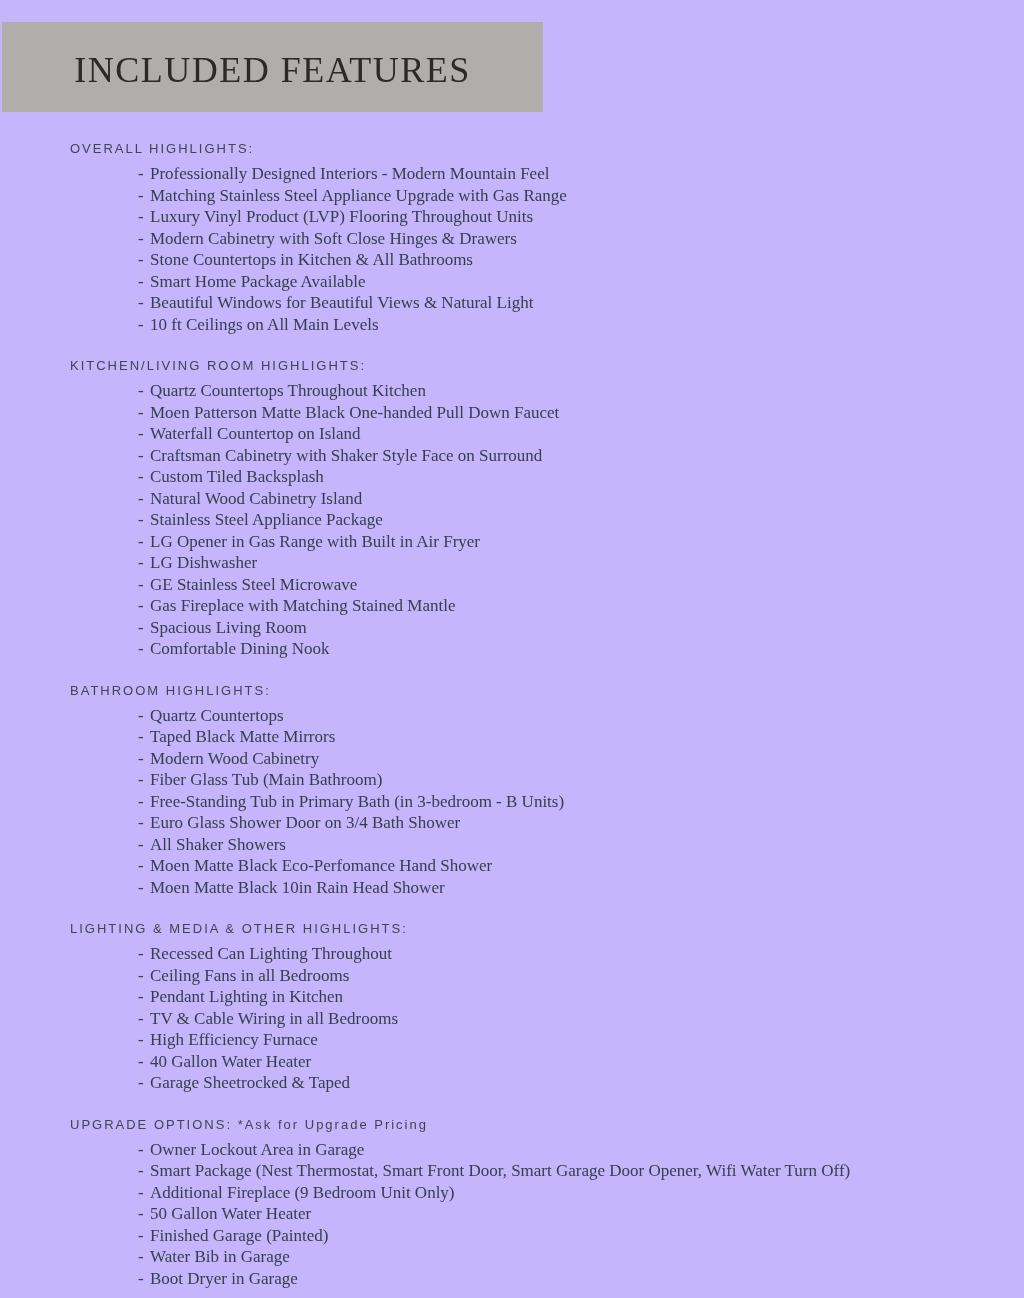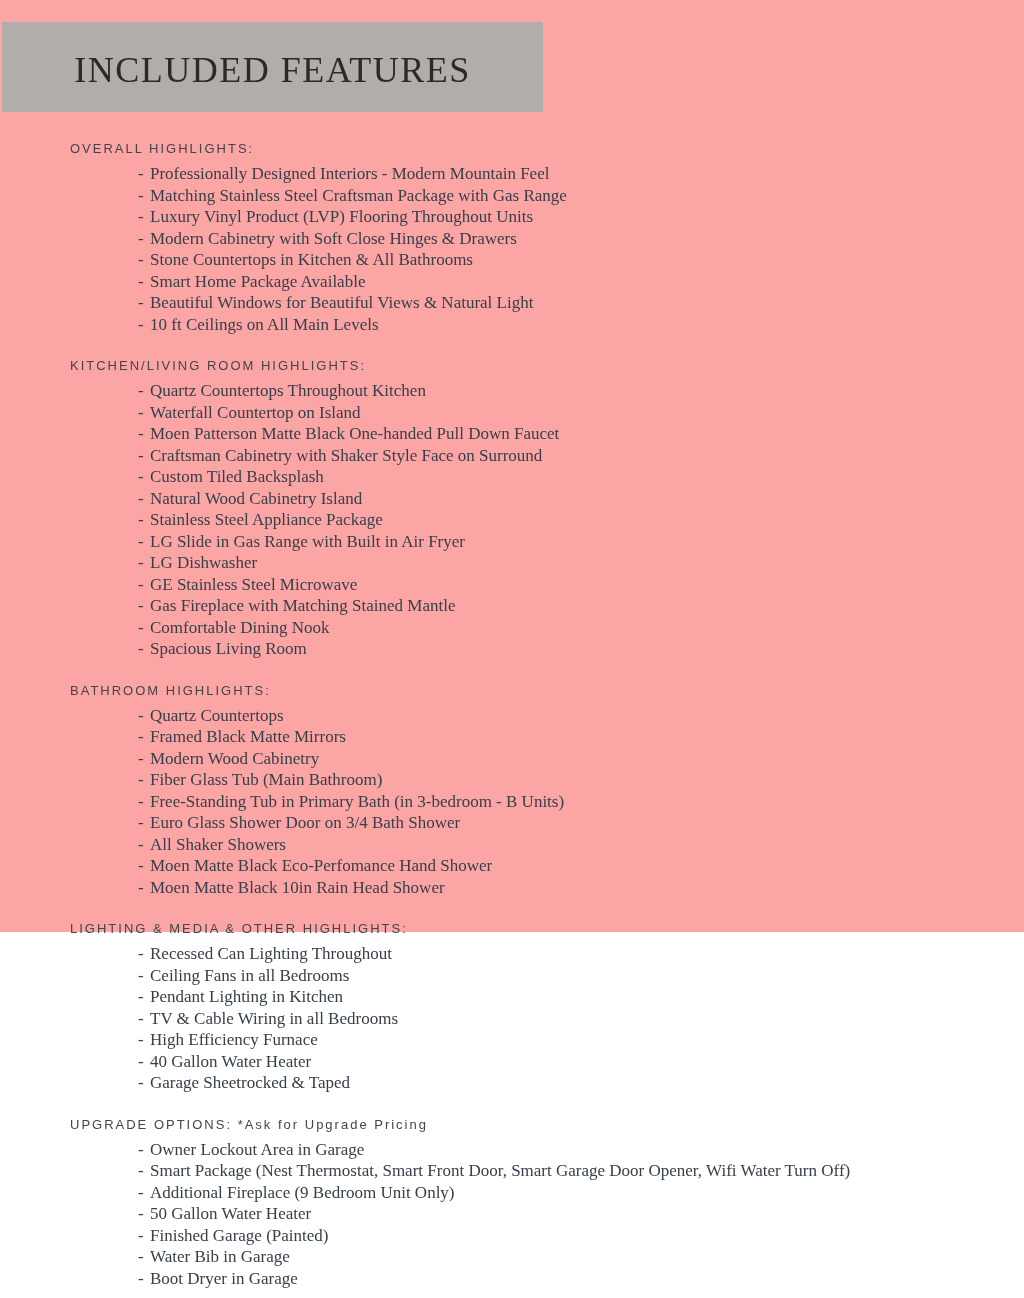--- a/index.html
+++ b/index.html
@@ -8,23 +8,23 @@
     background: #ffffff;
   }
   body {
     width: 1024px;
     height: 1298px;
     overflow: hidden;
     font-family: "Liberation Serif", serif;
   }
   .page {
     width: 1024px;
-    height: 932px;
+    height: 1298px;
     position: relative;
-    background: #fca5a5;
+    background: #c4b5fd;
   }
   .title-banner {
     position: absolute;
     left: 2px;
     top: 22px;
     width: 541px;
     height: 90px;
     background: #b1adaa;
     display: flex;
     align-items: center;
@@ -89,73 +89,73 @@
     <h1 style="color: rgb(43, 42, 40);">INCLUDED FEATURES</h1>
   </div>
 
   <div class="content">
     <div>
     <section class="feature-section">
       <h2 class="section-heading">OVERALL HIGHLIGHTS:</h2>
       <ul class="feature-list">
     <li><span class="dash">-</span><span>Professionally Designed Interiors - Modern Mountain Feel</span></li>
 
-    <li><span class="dash">-</span><span>Matching Stainless Steel Craftsman Package with Gas Range</span></li>
+    <li><span class="dash">-</span><span>Matching Stainless Steel Appliance Upgrade with Gas Range</span></li>
 
     <li><span class="dash">-</span><span>Luxury Vinyl Product (LVP) Flooring Throughout Units</span></li>
 
     <li><span class="dash">-</span><span>Modern Cabinetry with Soft Close Hinges &amp; Drawers</span></li>
 
     <li><span class="dash">-</span><span>Stone Countertops in Kitchen &amp; All Bathrooms</span></li>
 
     <li><span class="dash">-</span><span>Smart Home Package Available</span></li>
 
     <li><span class="dash">-</span><span>Beautiful Windows for Beautiful Views &amp; Natural Light</span></li>
 
     <li><span class="dash">-</span><span>10 ft Ceilings on All Main Levels</span></li>
   </ul>
     </section>
 
     <section class="feature-section">
       <h2 class="section-heading">KITCHEN/LIVING ROOM HIGHLIGHTS:</h2>
       <ul class="feature-list">
     <li><span class="dash">-</span><span>Quartz Countertops Throughout Kitchen</span></li>
 
+    <li><span class="dash">-</span><span>Moen Patterson Matte Black One-handed Pull Down Faucet</span></li>
+
     <li><span class="dash">-</span><span>Waterfall Countertop on Island</span></li>
 
-    <li><span class="dash">-</span><span>Moen Patterson Matte Black One-handed Pull Down Faucet</span></li>
-
     <li><span class="dash">-</span><span>Craftsman Cabinetry with Shaker Style Face on Surround</span></li>
 
     <li><span class="dash">-</span><span>Custom Tiled Backsplash</span></li>
 
     <li><span class="dash">-</span><span>Natural Wood Cabinetry Island</span></li>
 
     <li><span class="dash">-</span><span>Stainless Steel Appliance Package</span></li>
 
-    <li><span class="dash">-</span><span>LG Slide in Gas Range with Built in Air Fryer</span></li>
+    <li><span class="dash">-</span><span>LG Opener in Gas Range with Built in Air Fryer</span></li>
 
     <li><span class="dash">-</span><span>LG Dishwasher</span></li>
 
     <li><span class="dash">-</span><span>GE Stainless Steel Microwave</span></li>
 
     <li><span class="dash">-</span><span>Gas Fireplace with Matching Stained Mantle</span></li>
 
+    <li><span class="dash">-</span><span>Spacious Living Room</span></li>
+
     <li><span class="dash">-</span><span>Comfortable Dining Nook</span></li>
-
-    <li><span class="dash">-</span><span>Spacious Living Room</span></li>
   </ul>
     </section>
 
     <section class="feature-section">
       <h2 class="section-heading">BATHROOM HIGHLIGHTS:</h2>
       <ul class="feature-list">
     <li><span class="dash">-</span><span>Quartz Countertops</span></li>
 
-    <li><span class="dash">-</span><span>Framed Black Matte Mirrors</span></li>
+    <li><span class="dash">-</span><span>Taped Black Matte Mirrors</span></li>
 
     <li><span class="dash">-</span><span>Modern Wood Cabinetry</span></li>
 
     <li><span class="dash">-</span><span>Fiber Glass Tub (Main Bathroom)</span></li>
 
     <li><span class="dash">-</span><span>Free-Standing Tub in Primary Bath (in 3-bedroom - B Units)</span></li>
 
     <li><span class="dash">-</span><span>Euro Glass Shower Door on 3/4 Bath Shower</span></li>
 
     <li><span class="dash">-</span><span>All Shaker Showers</span></li>

